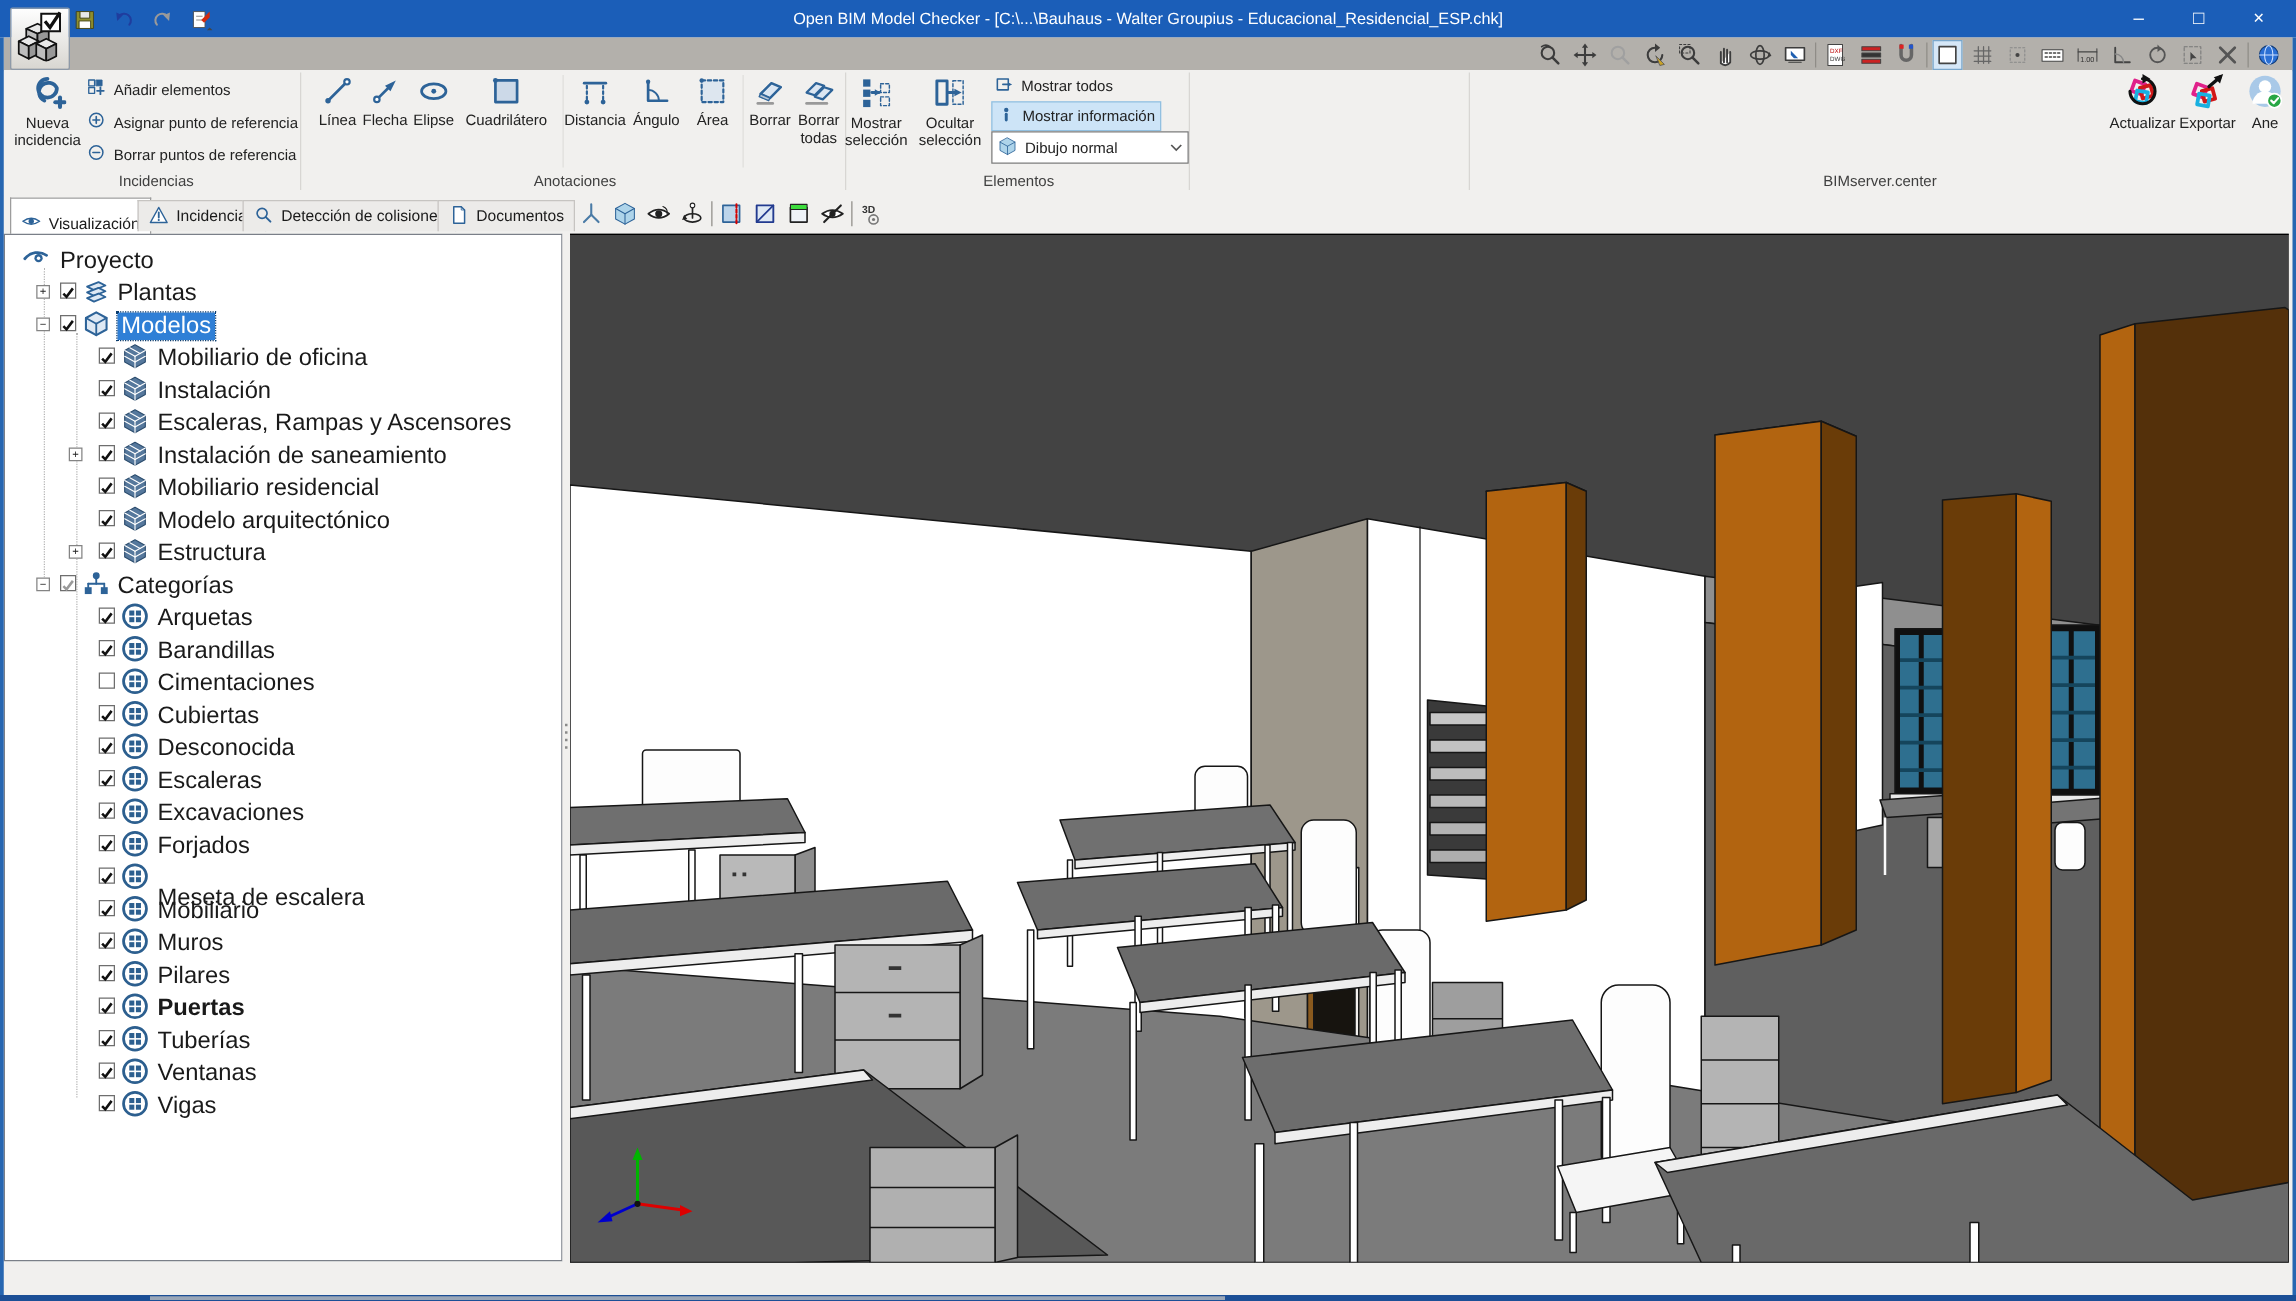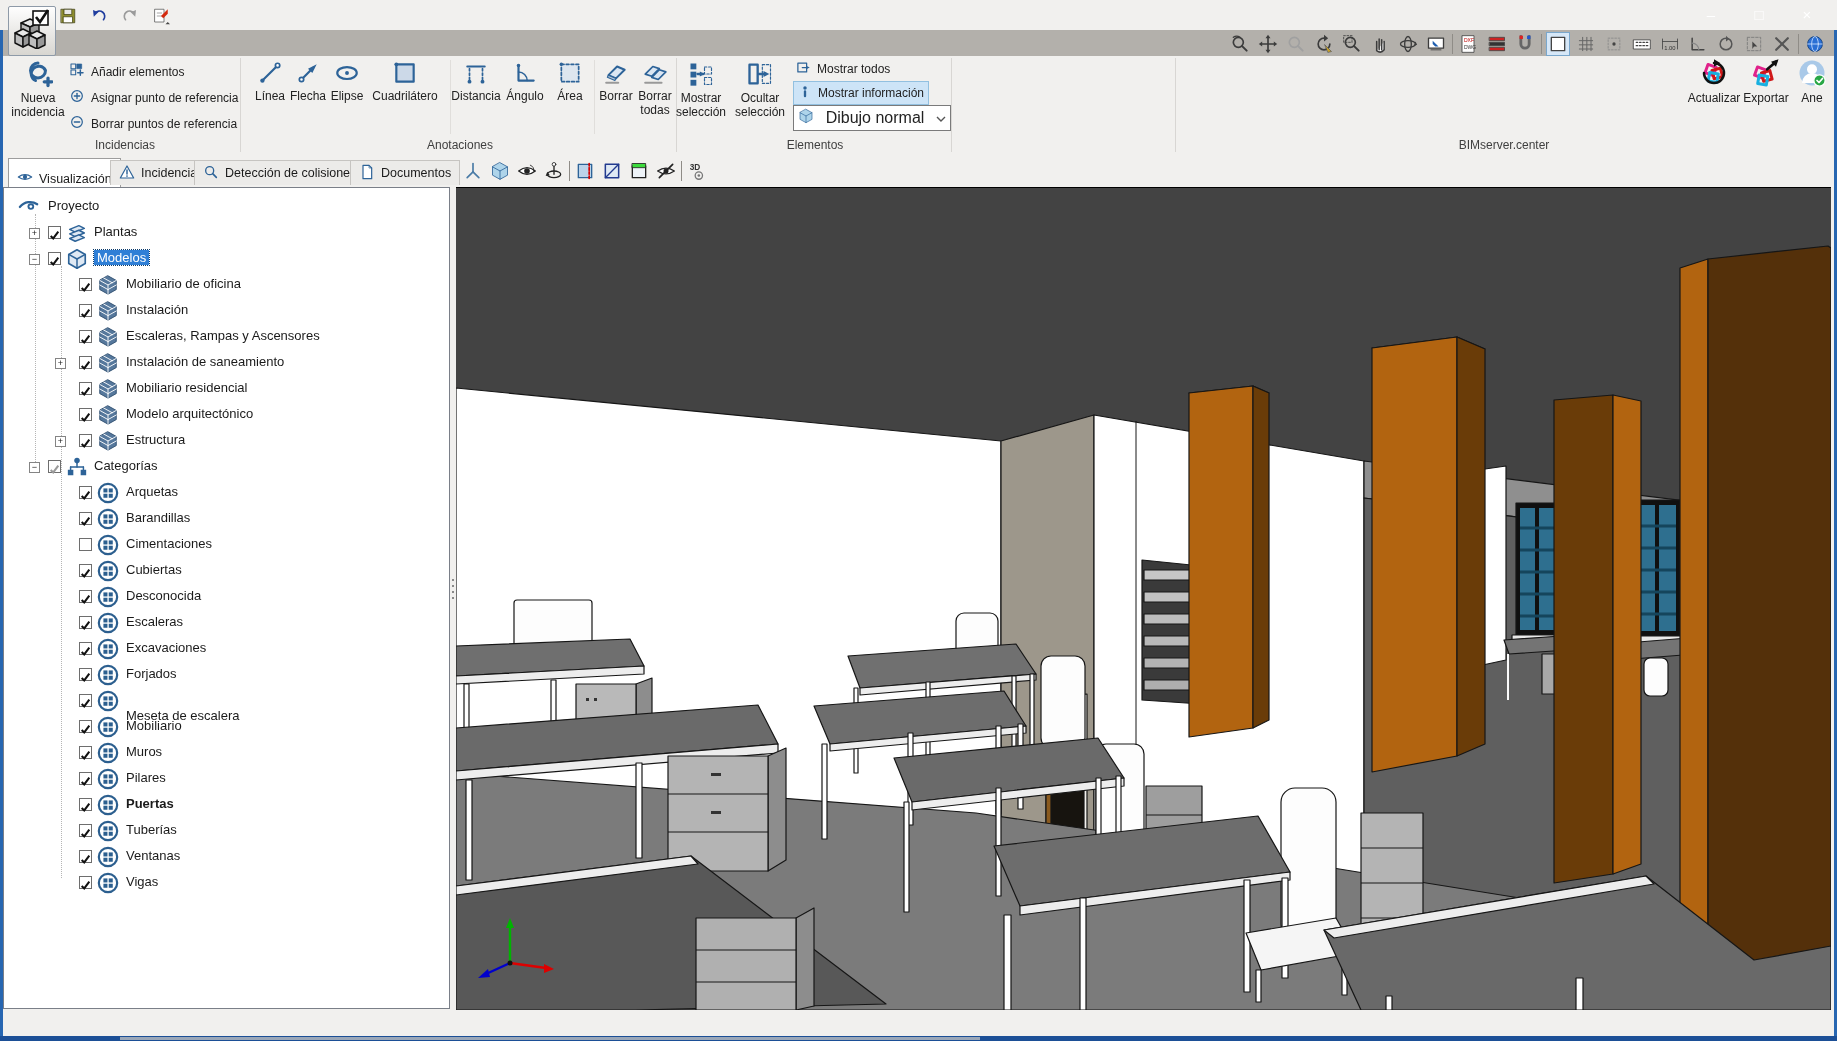--- a/index.html
+++ b/index.html
@@ -23,49 +23,52 @@
   .tsep{width:1px;height:20px;background:#8f8c87;}
   
   #ribbon{left:3px;top:56px;width:1831px;height:100px;background:#f1f0ee;border-bottom:1px solid #d5d3d0;}
   .gsep{top:2px;width:1px;height:94px;background:#d8d6d3;}
   .isep{top:4px;width:1px;height:74px;background:#e0dedb;}
   .glabel{top:82px;transform:translateX(-50%);font-size:12px;color:#3f3f3f;white-space:nowrap;}
   .rbtn{text-align:center;font-size:12px;color:#222;line-height:1.15;}
   .rbtn .ric{display:block;margin:0 auto;}
   .rrow{display:flex;align-items:center;gap:6px;font-size:12px;color:#222;white-space:nowrap;}
   #mi-toggle{background:#cde4f7;border:1px solid #92c0e0;}
-  #combo{display:flex;align-items:center;gap:6px;border:1px solid #7a7a7a;background:#fff;font-size:16px;color:#222;padding:0 4px;text-align:center;}
+  #combo{display:flex;align-items:center;gap:6px;border:1px solid #7a7a7a;background:#fff;font-size:12px;color:#222;padding:0 4px;}
   
   #tabrow{left:3px;top:156px;width:1831px;height:30px;background:#f1f0ee;}
   .tab{top:4px;height:25px;display:flex;align-items:center;gap:6px;padding:0 8px;font-size:12.5px;color:#1a1a1a;
        border:1px solid #c6c4c1;border-bottom:none;background:#ecebe9;box-sizing:border-box;white-space:nowrap;}
   .tab.active{top:2px;height:40px;background:#fff;border:1px solid #9d9d9d;border-bottom:none;}
   
   #panel{left:3px;top:187px;width:447px;height:822px;background:#fff;border:1px solid #7a7f88;box-sizing:border-box;overflow:hidden;}
   .trow{position:absolute;left:0;width:445px;height:26px;}
-  .tlabel{position:absolute;top:4px;font-size:13px;color:#1a1a1a;white-space:nowrap;}
+  .tlabel{position:absolute;top:4px;font-size:19px;color:#1a1a1a;white-space:nowrap;}
   .tlabel.sel{background:var(--selection,#2f7fd6);color:#fff;outline:1px dotted #0b3c6e;padding:0 3px;}
   .cbx{position:absolute;top:6px;width:13px;height:13px;background:#fff;border:1px solid #6e6e6e;box-sizing:border-box;}
   .exp{position:absolute;top:8px;width:11px;height:11px;background:#fff;border:1px solid #848484;box-sizing:border-box;
        font-size:9px;line-height:9px;text-align:center;color:#222;}
   .ticon{position:absolute;top:2px;width:22px;height:22px;}
   .dotv{position:absolute;border-left:1px dotted #b5b5b5;width:0;}
   #splitter{left:450px;top:187px;width:6px;height:822px;background:#f1f0ee;}
   .spdot{position:absolute;left:2px;width:2px;height:2px;background:#8a8a8a;}
   
   #viewport{left:456px;top:187px;width:1375px;height:822px;background:#434343;border-top:1px solid #000;}
   
   #statusbar{left:3px;top:1010px;width:1831px;height:26px;background:#f1f0ee;border-top:1px solid #d0cfcd;
      font-size:13px;color:#1c1c1c;line-height:26px;padding-left:6px;box-sizing:border-box;}
 </style>
 </head>
 <body>
 
 <div id="app">
 
+  <div class="abs" id="titlebar">
+    <div class="abs" id="title-text">Open BIM Model Checker - [C:\...\Bauhaus - Walter Groupius - Educacional_Residencial_ESP.chk]</div>
+  </div>
   <div class="abs winbtn" style="left:1688px">–</div>
   <div class="abs winbtn" style="left:1736px">□</div>
   <div class="abs winbtn" style="left:1784px">×</div>
   <div class="abs" style="left:56px;top:4px;height:22px;display:flex;gap:7px;" id="quickbar">
       <span class="tbtn">
         <svg width="18" height="18" viewBox="0 0 24 24" fill="none" stroke-linecap="round" stroke-linejoin="round">
           <rect x="3" y="3" width="18" height="18" fill="#8e8e2e" stroke="#44441a"></rect>
           <rect x="7" y="3" width="10" height="7" fill="#e8e8e8" stroke="#44441a"></rect>
           <rect x="6" y="13" width="12" height="8" fill="#fff" stroke="#44441a"></rect>
         </svg>

